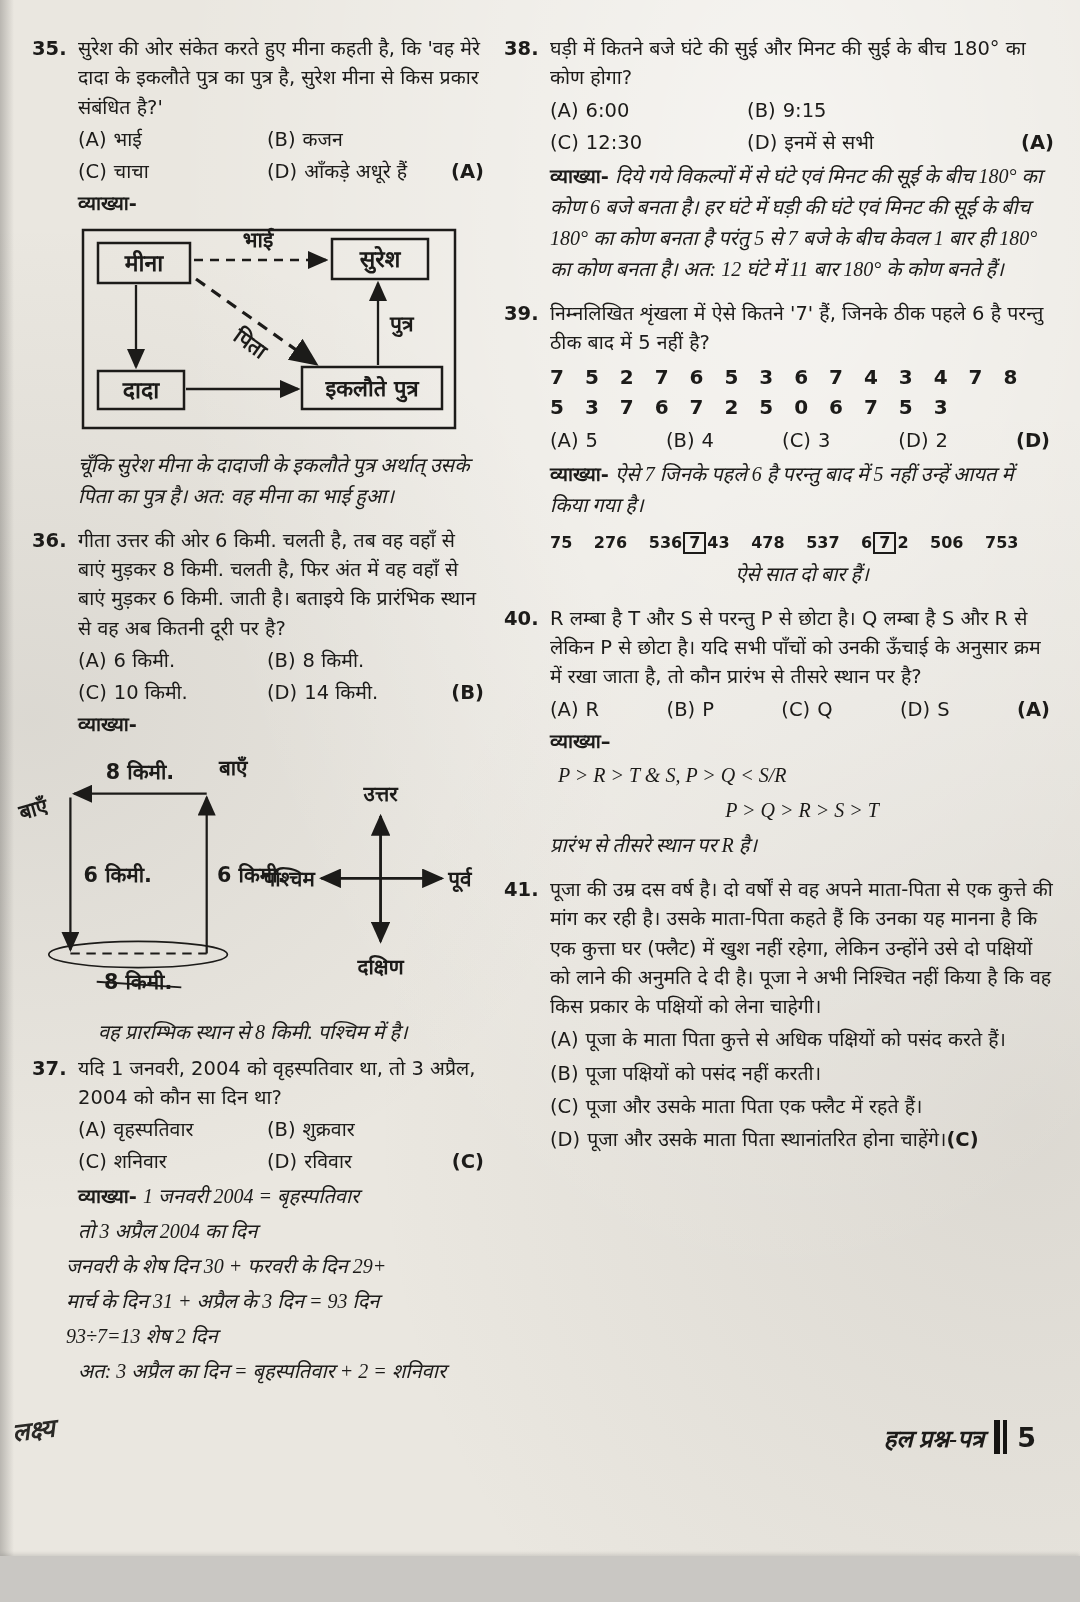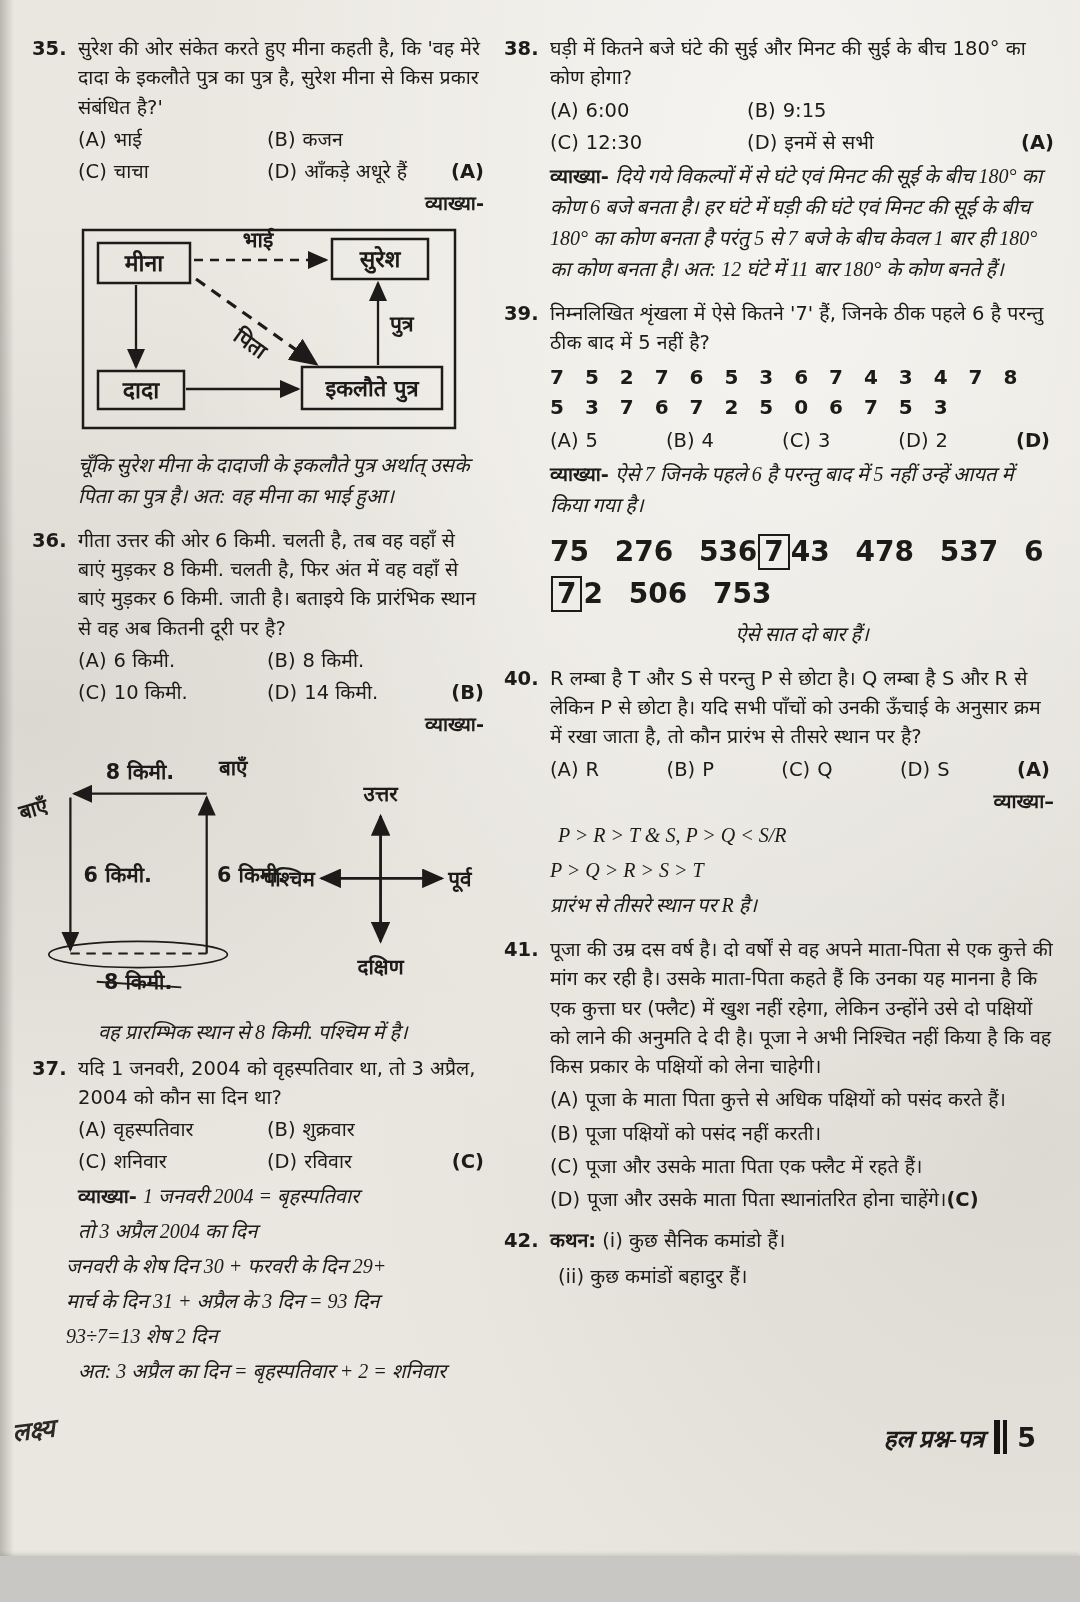--- a/index.html
+++ b/index.html
@@ -22,25 +22,25 @@
   .q{display:grid;grid-template-columns:46px 1fr;margin:0 0 8px 0;}
   .qnum{font-weight:bold;font-size:19.5px;line-height:1.5;}
   .qbody{font-size:19.5px;line-height:1.5;}
   .qtext{margin:0;}
   .orow{display:flex;position:relative;margin:3px 0;padding-right:56px;}
   .opt{flex:0 0 54%;}
   .opt.second{flex:1 1 auto;}
   .olabel{margin-right:7px;}
   .ans{position:absolute;right:0;top:0;font-weight:600;}
   .orow4{display:flex;justify-content:space-between;position:relative;margin:3px 0;padding-right:8px;gap:40px;}
-  .vy{font-weight:bold;font-size:19.5px;text-align:right;}
+  .vy{font-weight:bold;font-size:19.5px;}
   .ex{font-style:italic;font-family:"Liberation Serif","DejaVu Serif",serif;font-size:20px;line-height:1.55;}
   .ex-block{margin:4px 0 6px 0;}
   .series{letter-spacing:7px;font-weight:600;font-size:20px;margin:4px 0;}
-  .boxline{font-size:28px;font-weight:600;word-spacing:16px;margin:10px 0 4px 0;}
+  .boxline{font-size:16px;font-weight:600;word-spacing:16px;margin:10px 0 4px 0;}
   .boxed7{display:inline-block;border:2px solid #1c1b19;padding:0 4px;line-height:1.15;margin:0 1px;}
   .diagram-wrap{margin:8px 0 10px 2px;}
   svg text{fill:#1c1b19;}
   .full-opt{display:block;margin:4px 0;}
   .footer{position:absolute;top:1420px;right:44px;display:flex;align-items:center;gap:10px;}
   .footer-label{font-weight:bold;font-style:italic;font-size:24px;
     font-family:"Liberation Serif","DejaVu Serif",serif;}
   .bars{display:inline-block;width:13px;height:34px;
     background:linear-gradient(90deg,#151412 0 6px,rgba(0,0,0,0) 6px 9px,#151412 9px 12px);}
   .footer-page{font-weight:bold;font-size:27px;}
@@ -233,46 +233,36 @@
         <p class="qtext">R लम्बा है T और S से परन्तु P से छोटा है। Q लम्बा है S और R से लेकिन P से छोटा है। यदि सभी पाँचों को उनकी ऊँचाई के अनुसार क्रम में रखा जाता है, तो कौन प्रारंभ से तीसरे स्थान पर है?</p>
         <div class="orow4" style="padding-right:4px;">
           <span><span class="olabel">(A)</span><span>R</span></span>
           <span><span class="olabel">(B)</span><span>P</span></span>
           <span><span class="olabel">(C)</span><span>Q</span></span>
           <span><span class="olabel">(D)</span><span>S</span></span>
           <span style="font-weight:600;">(A)</span>
         </div>
         <div class="vy">व्याख्या–</div>
         <p class="ex" style="margin:4px 8px;">P &gt; R &gt; T &amp; S,  P &gt; Q &lt; S/R</p>
-        <p class="ex" style="margin:4px 0;">P &gt; Q &gt; R &gt; S &gt; T</p>
+        <p class="ex" style="margin:4px 0;text-align:center;">P &gt; Q &gt; R &gt; S &gt; T</p>
         <p class="ex" style="margin:4px 0 6px 0;">प्रारंभ से तीसरे स्थान पर R है।</p>
       </div>
     </div>
 
     <div class="q">
       <div class="qnum">41.</div>
       <div class="qbody">
         <p class="qtext">पूजा की उम्र दस वर्ष है। दो वर्षों से वह अपने माता-पिता से एक कुत्ते की मांग कर रही है। उसके माता-पिता कहते हैं कि उनका यह मानना है कि एक कुत्ता घर (फ्लैट) में खुश नहीं रहेगा, लेकिन उन्होंने उसे दो पक्षियों को लाने की अनुमति दे दी है। पूजा ने अभी निश्चित नहीं किया है कि वह किस प्रकार के पक्षियों को लेना चाहेगी।</p>
         <span class="full-opt"><span class="olabel">(A)</span><span>पूजा के माता पिता कुत्ते से अधिक पक्षियों को पसंद करते हैं।</span></span>
         <span class="full-opt"><span class="olabel">(B)</span><span>पूजा पक्षियों को पसंद नहीं करती।</span></span>
         <span class="full-opt"><span class="olabel">(C)</span><span>पूजा और उसके माता पिता एक फ्लैट में रहते हैं।</span></span>
         <span class="full-opt"><span class="olabel">(D)</span><span>पूजा और उसके माता पिता स्थानांतरित होना चाहेंगे।</span><span style="font-weight:600;">(C)</span></span>
       </div>
     </div>
 
-    <div class="q">
-      <div class="qnum">42.</div>
-      <div class="qbody">
-        <p class="qtext" style="margin:0;">
-          <span style="font-weight:bold;">कथन:</span>
-          <span>(i) कुछ सैनिक कमांडो हैं।</span>
-        </p>
-        <p class="qtext" style="margin:6px 0 0 8px;">(ii) कुछ कमांडों बहादुर हैं।</p>
-      </div>
-    </div>
 
   </div>
 </div>
 
 <div class="watermark">लक्ष्य</div>
 
 <div class="footer">
   <span class="footer-label">हल प्रश्न-पत्र</span>
   <span class="bars"></span>
   <span class="footer-page">5</span>

